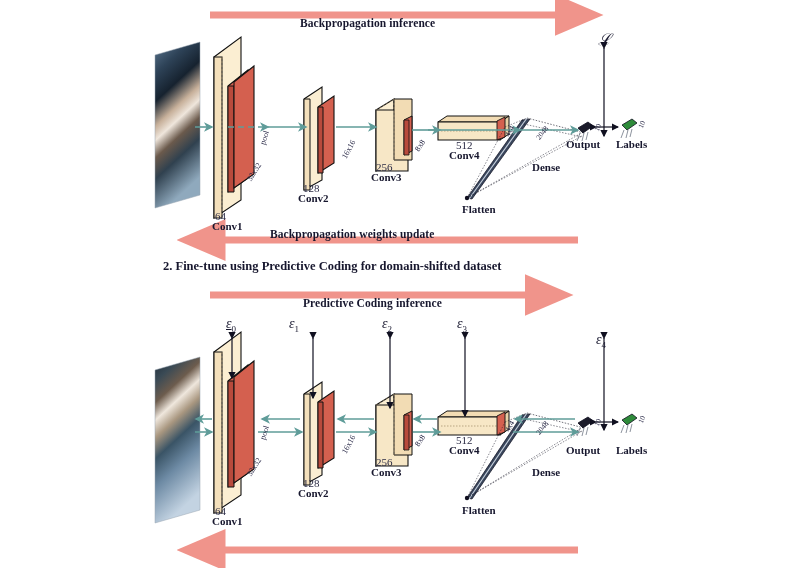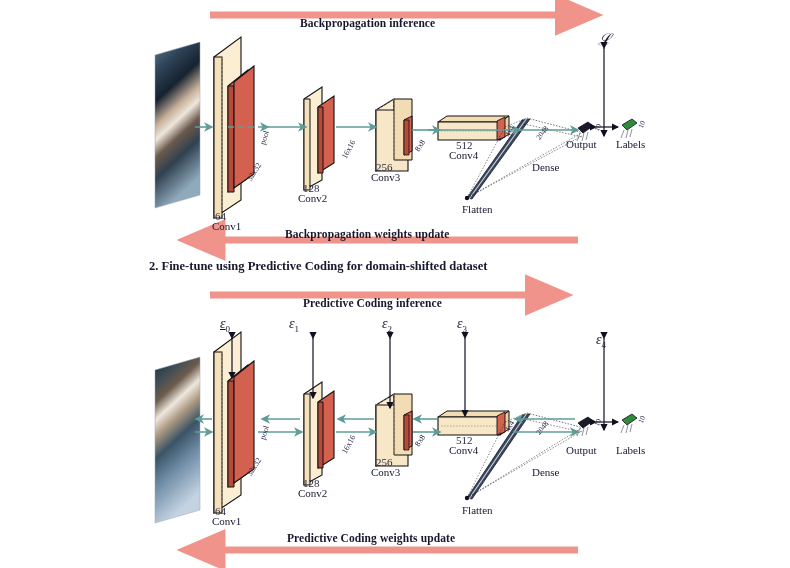--- a/index.html
+++ b/index.html
@@ -13,21 +13,21 @@
   .lbl{
     position:absolute;font-family:"Liberation Serif",serif;
     color:#17172e;white-space:nowrap;
   }
   .banner-text{
     font-weight:bold;font-size:11.5px;letter-spacing:.1px;
   }
   .section-title{
     font-weight:bold;font-size:12.5px;
   }
-  .layer-name{font-weight:normal;font-size:11px;}
+  .layer-name{font-weight:bold;font-size:11px;}
   .layer-ch{font-size:11px;color:#2b2b45;}
   .dim{font-size:8px;color:#2a2a48;}
   .eps{font-size:14px;font-style:italic;font-family:"Liberation Serif",serif;}
   .eps sub{font-size:9px;font-style:normal;}
   .loss{font-size:16px;font-style:italic;font-family:"Liberation Serif",serif;}
   .tiny-rot{font-size:7.5px;color:#2a2a48;}
 </style>
 </head>
 <body>
 
@@ -256,26 +256,25 @@
 
     <line x1="437" y1="419" x2="414" y2="419" stroke="#5f9c99" stroke-width="1.6" marker-end="url(#ah-teal)"></line>
     <line x1="413" y1="432" x2="440" y2="432" stroke="#5f9c99" stroke-width="1.6" marker-end="url(#ah-teal)"></line>
 
     <line x1="575" y1="419" x2="515" y2="419" stroke="#5f9c99" stroke-width="1.6" marker-end="url(#ah-teal)"></line>
     <line x1="513" y1="432" x2="578" y2="432" stroke="#5f9c99" stroke-width="1.6" marker-end="url(#ah-teal)"></line>
   </g>
 </svg>
 
 <div class="lbl banner-text" style="left:300px;top:17px;">Backpropagation inference</div>
-<div class="lbl banner-text" style="left:285px;top:228px;">Backpropagation weights update</div>
-
-<div class="lbl section-title" style="left:149px;top:259px;">2. Fine-tune using Predictive Coding for domain-shifted dataset</div>
+<div class="lbl banner-text" style="left:270px;top:228px;">Backpropagation weights update</div>
+
+<div class="lbl section-title" style="left:163px;top:259px;">2. Fine-tune using Predictive Coding for domain-shifted dataset</div>
 
 <div class="lbl banner-text" style="left:303px;top:297px;text-align:center;">Predictive Coding inference</div>
-<div class="lbl banner-text" style="left:287px;top:532px;">Predictive Coding weights update</div>
 
 <div class="lbl layer-ch" style="left:215px;top:210px;">64</div>
 <div class="lbl layer-name" style="left:212px;top:220px;">Conv1</div>
 <div class="lbl dim" style="left:245px;top:178px;transform:rotate(-58deg);transform-origin:left top;">32x32</div>
 <div class="lbl dim" style="left:258px;top:143px;transform:rotate(-72deg);transform-origin:left top;">pool</div>
 
 <div class="lbl layer-ch" style="left:303px;top:182px;">128</div>
 <div class="lbl layer-name" style="left:298px;top:192px;">Conv2</div>
 <div class="lbl dim" style="left:340px;top:156px;transform:rotate(-62deg);transform-origin:left top;">16x16</div>
 
@@ -292,21 +291,21 @@
 <div class="lbl tiny-rot" style="left:534px;top:136px;transform:rotate(-52deg);transform-origin:left top;">2048</div>
 
 <div class="lbl layer-name" style="left:566px;top:138px;">Output</div>
 <div class="lbl tiny-rot" style="left:592px;top:129px;transform:rotate(-66deg);transform-origin:left top;">10</div>
 
 <div class="lbl layer-name" style="left:616px;top:138px;">Labels</div>
 <div class="lbl tiny-rot" style="left:636px;top:126px;transform:rotate(-66deg);transform-origin:left top;">10</div>
 
 <div class="lbl loss" style="left:598px;top:28px;">ℒ</div>
 
-<div class="lbl eps" style="left:220px;top:316px;text-decoration:underline;">
+<div class="lbl eps" style="left:226px;top:316px;text-decoration:underline;">
   <span>ε</span><sub>0</sub>
 </div>
 <div class="lbl eps" style="left:289px;top:316px;">
   <span>ε</span><sub>1</sub>
 </div>
 <div class="lbl eps" style="left:382px;top:316px;text-align:right;">
   <span>ε</span><sub>2</sub>
 </div>
 <div class="lbl eps" style="left:457px;top:316px;">
   <span>ε</span><sub>3</sub>

